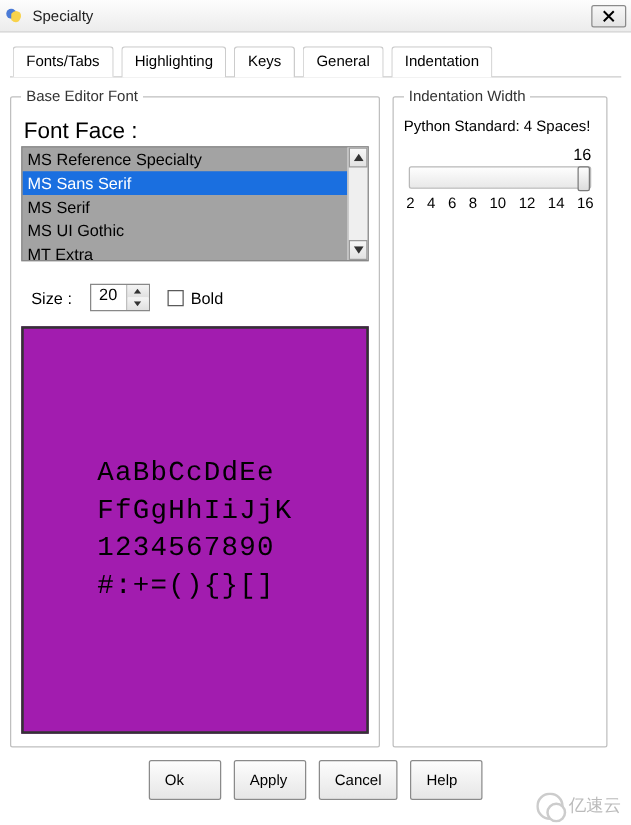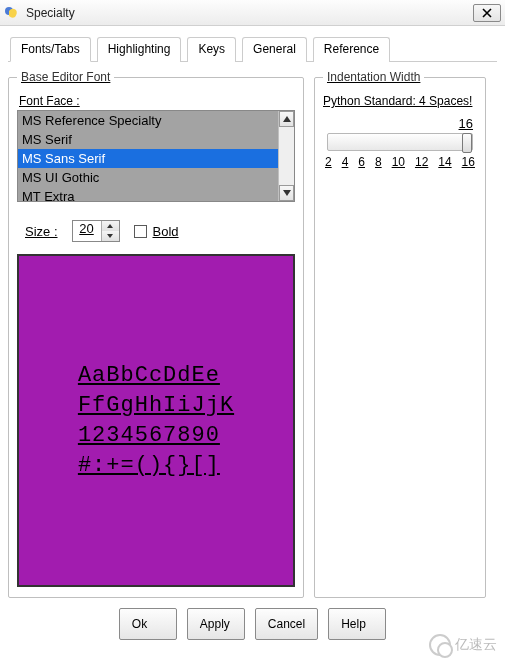--- a/index.html
+++ b/index.html
@@ -66,39 +66,38 @@
   .panels {
     display: flex;
     gap: 10px;
     margin-top: 8px;
   }
   fieldset {
     border: 1px solid #bfbfbf;
     border-radius: 2px;
     padding: 8px 8px 10px 8px;
     margin: 0;
-    text-decoration: underline;
   }
   fieldset legend {
     font-size: 12px;
     padding: 0 4px;
     color: #333;
   }
   .left {
     width: 296px;
     height: 528px;
     display: flex;
     flex-direction: column;
   }
   .right {
     width: 172px;
     height: 528px;
   }
   .font-face-label {
-    font-size: 12px;
+    font-size: 18px;
     margin: 2px 0 2px 2px;
   }
   .font-list {
     border: 1px solid #888;
     width: 100%;
     height: 92px;
     background: #a3a3a3;
     position: relative;
   }
   .font-list .items { position:absolute; inset:0 16px 0 0; overflow:hidden; }
@@ -220,35 +219,35 @@
   </div>
 </div>
 
 <div class="content">
 
   <div class="tabs">
     <div class="tab active">Fonts/Tabs</div>
     <div class="tab">Highlighting</div>
     <div class="tab">Keys</div>
     <div class="tab">General</div>
-    <div class="tab">Reference</div>
+    <div class="tab">Indentation</div>
   </div>
 
   <div class="panels">
 
     <fieldset class="left">
       <legend>Base Editor Font</legend>
 
       <div class="font-face-label">Font Face :</div>
 
       <div class="font-list">
         <div class="items">
           <div class="font-item">MS Reference Specialty</div>
+          <div class="font-item selected">MS Sans Serif</div>
           <div class="font-item">MS Serif</div>
-          <div class="font-item selected">MS Sans Serif</div>
           <div class="font-item">MS UI Gothic</div>
           <div class="font-item">MT Extra</div>
         </div>
         <div class="list-scroll">
           <div class="scroll-btn">
             <svg width="8" height="6">
                 <path d="M0 6 L4 0 L8 6 Z" fill="#333"></path>
               </svg>
           </div>
           <div class="scroll-btn">

